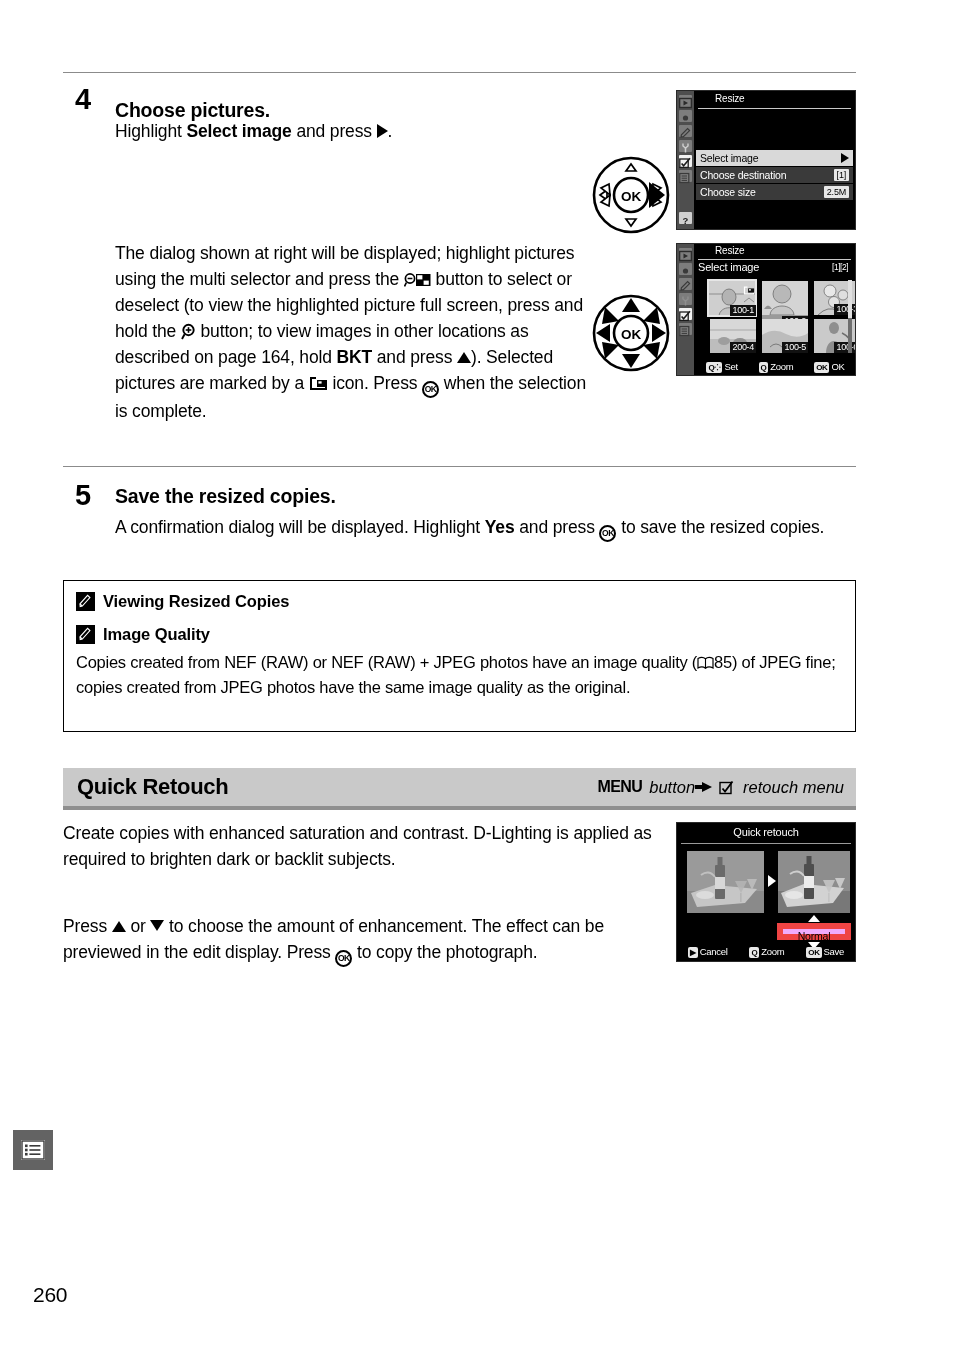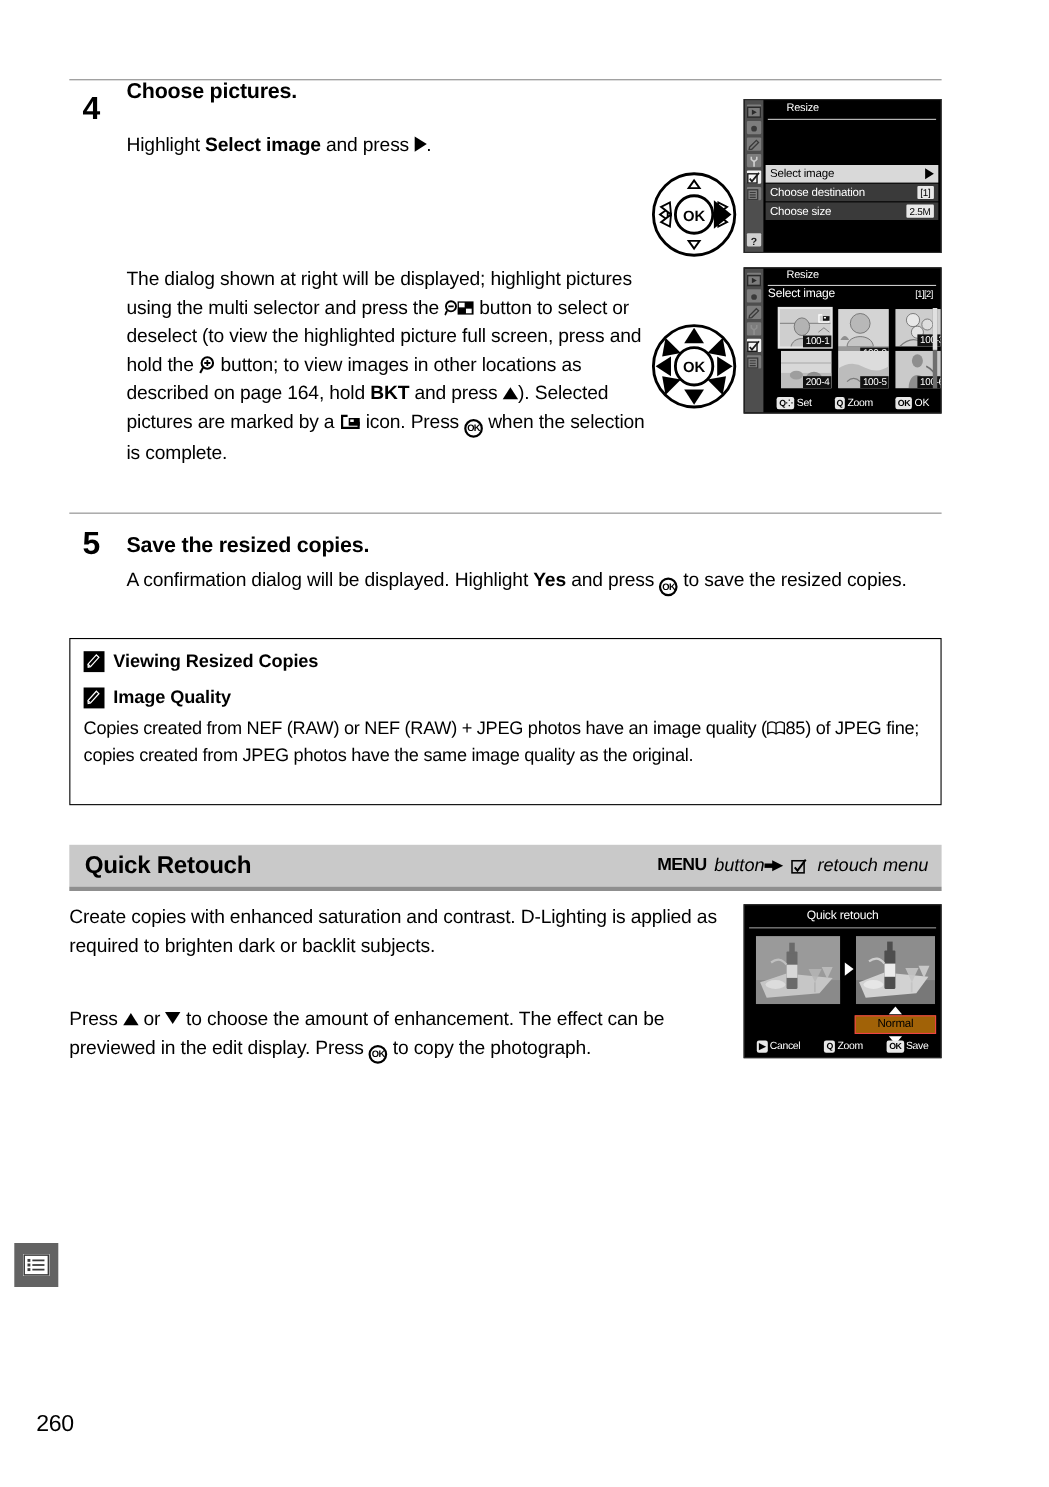--- a/index.html
+++ b/index.html
@@ -146,23 +146,23 @@
   }
 
   
   .qr-title {
     position: absolute; top: 3px; left: 0; width: 100%; text-align: center;
     font-size: 11px; letter-spacing: -0.2px;
   }
   .qr-rule { position: absolute; left: 4px; width: calc(100% - 8px); height: 1px; background: #9a9a9a; }
   .qr-pane { position: absolute; overflow: hidden; }
   .qr-normal {
-    position: absolute; background: #a16207; color: #000;
+    position: absolute; background: #f0abfc; color: #000;
     font-size: 10.5px; text-align: center; line-height: 15px;
-    letter-spacing: -0.2px; border: 1px solid #ef4444;
+    letter-spacing: -0.2px; border: 6px solid #ef4444;
   }
   .tri-w-up { width:0;height:0;border-bottom:7px solid #fff;border-left:6px solid transparent;border-right:6px solid transparent;position:absolute; }
   .tri-w-down { width:0;height:0;border-top:7px solid #fff;border-left:6px solid transparent;border-right:6px solid transparent;position:absolute; }
   .tri-w-right { width:0;height:0;border-left:8px solid #fff;border-top:6px solid transparent;border-bottom:6px solid transparent;position:absolute; }
 
   
   .tab-marker {
     position: absolute; background: #636363;
     display: flex; align-items: center; justify-content: center;
   }
@@ -171,21 +171,21 @@
 </style>
 </head>
 <body>
 
 <div class="page">
 
   <div class="hr" style="top:72px"></div>
   <div class="hr" style="top:466px"></div>
 
   <div class="step-num" style="left:75px; top:85px;">4</div>
-  <div class="step-title" style="left:115px; top:72px;">Choose pictures.</div>
+  <div class="step-title" style="left:115px; top:99px;">Choose pictures.</div>
 
   <div class="body-text" style="left:115px; top:118px; width:470px;">
     <span>Highlight </span><b>Select image</b><span> and press </span><span class="gi ico-right"></span><span>.</span>
   </div>
 
   <div class="body-text" style="left:115px; top:240px; width:472px;">
     <span>The dialog shown at right will be displayed; highlight pictures using the multi selector and press the </span><span class="gi ico-thumb"><svg viewBox="0 0 27 16" width="27" height="16">
           <circle cx="6" cy="6.5" r="4.6" fill="none" stroke="#000" stroke-width="1.7"></circle>
           <line x1="2.4" y1="10.5" x2="0.5" y2="14.5" stroke="#000" stroke-width="1.7"></line>
           <line x1="3.6" y1="6.5" x2="8.4" y2="6.5" stroke="#000" stroke-width="1.5"></line>

